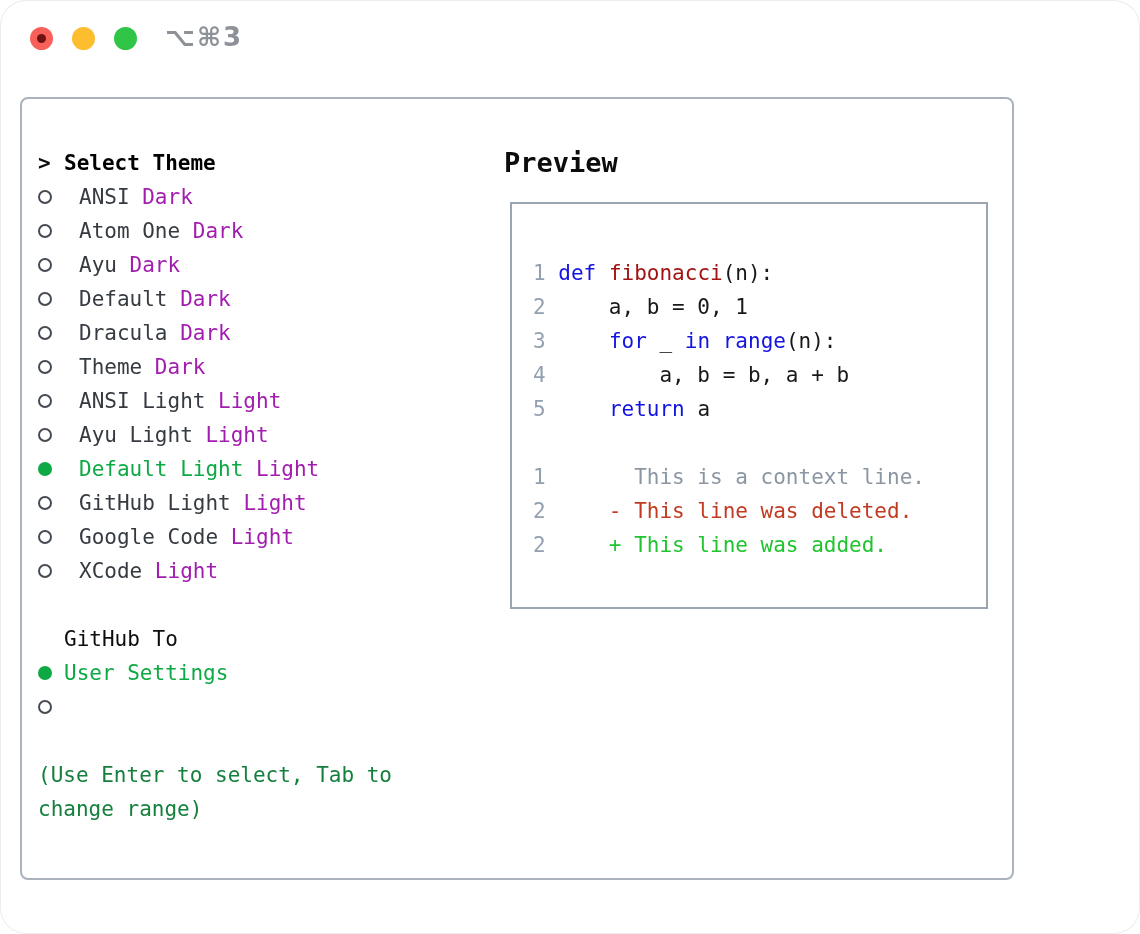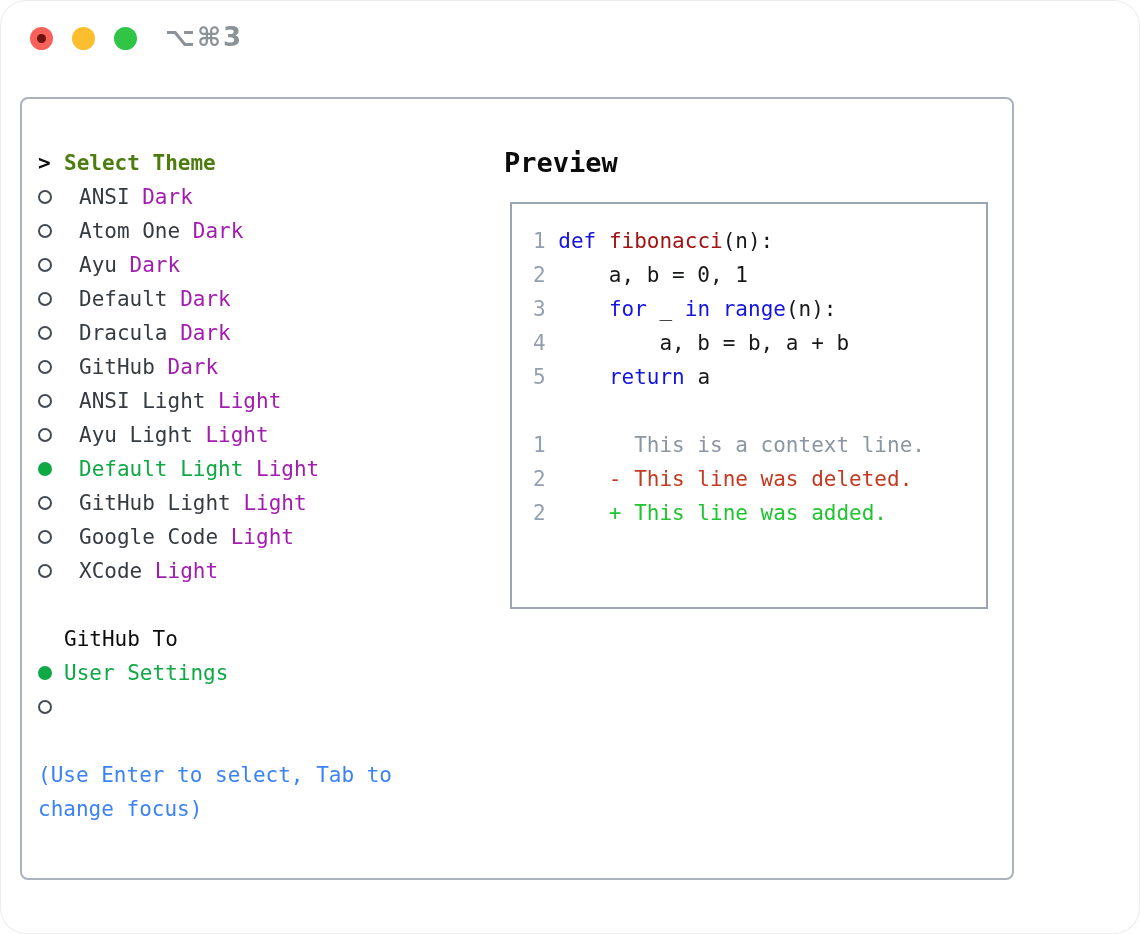--- a/index.html
+++ b/index.html
@@ -24,37 +24,37 @@
   .panel{
     position:absolute;left:20px;top:97px;width:994px;height:783px;
     border:2px solid #a9b2bd;border-radius:8px;box-sizing:border-box;background:#ffffff;
   }
   
   .left-col{position:absolute;left:16px;top:47px;}
   .row{display:flex;align-items:center;height:34px;font-size:21px;color:#363b42;}
   .row span{white-space:pre;}
   .marker{display:inline-flex;align-items:center;width:26px;flex:none;}
   .prompt{font-weight:bold;color:#0c0c0c;}
-  .hdr{font-weight:bold;color:#4d7c0f;}
+  .hdr{font-weight:bold;color:#000000;}
   .radio{width:14px;height:14px;border-radius:50%;border:2px solid #454b53;box-sizing:border-box;}
   .radio.sel{border:none;background:#0ea944;}
   .tname{color:#363b42;margin-left:15px;}
   .sel-text{color:#0ea944;}
   .variant{color:#a21caf;}
-  .hint{color:#3b82f6;}
+  .hint{color:#15803d;}
   
   .preview-label{
     position:absolute;left:482px;top:47px;height:34px;line-height:34px;
     font-size:27px;font-weight:bold;color:#0c0c0c;
   }
   .preview-box{
     position:absolute;left:488px;top:103px;width:478px;height:407px;
     border:2px solid #9aa5b1;box-sizing:border-box;background:#ffffff;
   }
-  #code-lines{margin:0;padding:20px 0 0 21px;font-family:"DejaVu Sans Mono",monospace;}
+  #code-lines{margin:0;padding:52px 0 0 21px;font-family:"DejaVu Sans Mono",monospace;}
   .code-line{height:34px;line-height:34px;font-size:21px;white-space:pre;}
   .code-line span{white-space:pre;}
   .ln{color:#93a0b0;}
   .kw{color:#1414e0;}
   .fn{color:#a31212;}
   .pl{color:#17181a;}
   .ctx{color:#8b96a2;}
   .del{color:#c23a21;}
   .add{color:#1fc42f;}
 </style>
@@ -98,21 +98,21 @@
           <span class="tname">Default </span>
           <span class="variant">Dark</span>
         </div>
         <div class="row">
           <span class="marker"><span class="radio"></span></span>
           <span class="tname">Dracula </span>
           <span class="variant">Dark</span>
         </div>
         <div class="row">
           <span class="marker"><span class="radio"></span></span>
-          <span class="tname">GitHub </span>
+          <span class="tname">Theme </span>
           <span class="variant">Dark</span>
         </div>
         <div class="row">
           <span class="marker"><span class="radio"></span></span>
           <span class="tname">ANSI Light </span>
           <span class="variant">Light</span>
         </div>
         <div class="row">
           <span class="marker"><span class="radio"></span></span>
           <span class="tname">Ayu Light </span>
@@ -148,21 +148,21 @@
           <span class="sel-text">User Settings</span>
         </div>
         <div class="row">
           <span class="marker"><span class="radio"></span></span>
         </div>
         <div class="row"></div>
         <div class="row">
           <span class="hint">(Use Enter to select, Tab to</span>
         </div>
         <div class="row">
-          <span class="hint">change focus)</span>
+          <span class="hint">change range)</span>
         </div>
       </div>
 
     <div class="preview-label">Preview</div>
 
     <div class="preview-box">
       <pre id="code-lines"><div class="code-line"><span class="ln">1 </span><span class="kw">def </span><span class="fn">fibonacci</span><span class="pl">(n):</span></div><div class="code-line"><span class="ln">2 </span><span class="pl">    a, b = 0, 1</span></div><div class="code-line"><span class="ln">3 </span><span class="pl">    </span><span class="kw">for</span><span class="pl"> _ </span><span class="kw">in</span><span class="pl"> </span><span class="kw">range</span><span class="pl">(n):</span></div><div class="code-line"><span class="ln">4 </span><span class="pl">        a, b = b, a + b</span></div><div class="code-line"><span class="ln">5 </span><span class="pl">    </span><span class="kw">return</span><span class="pl"> a</span></div><div class="code-line"></div><div class="code-line"><span class="ln">1 </span><span class="ctx">      This is a context line.</span></div><div class="code-line"><span class="ln">2 </span><span class="del">    - This line was deleted.</span></div><div class="code-line"><span class="ln">2 </span><span class="add">    + This line was added.</span></div></pre>
     </div>
   </div>
 

